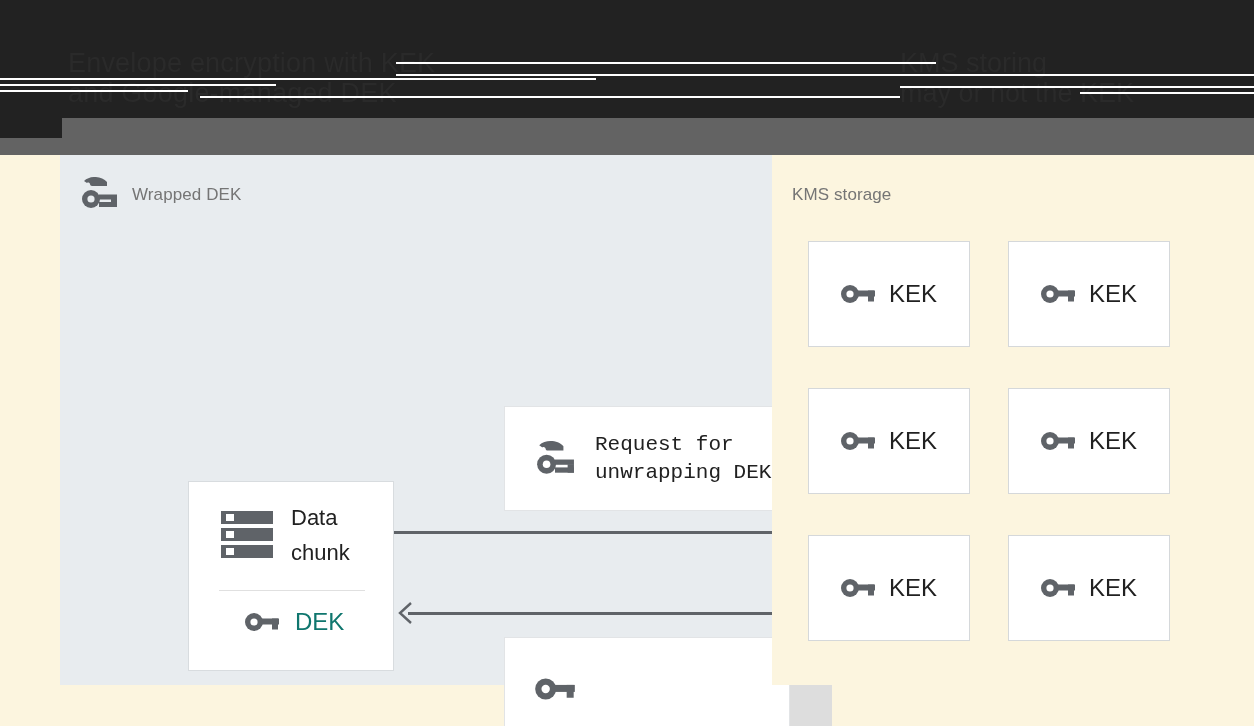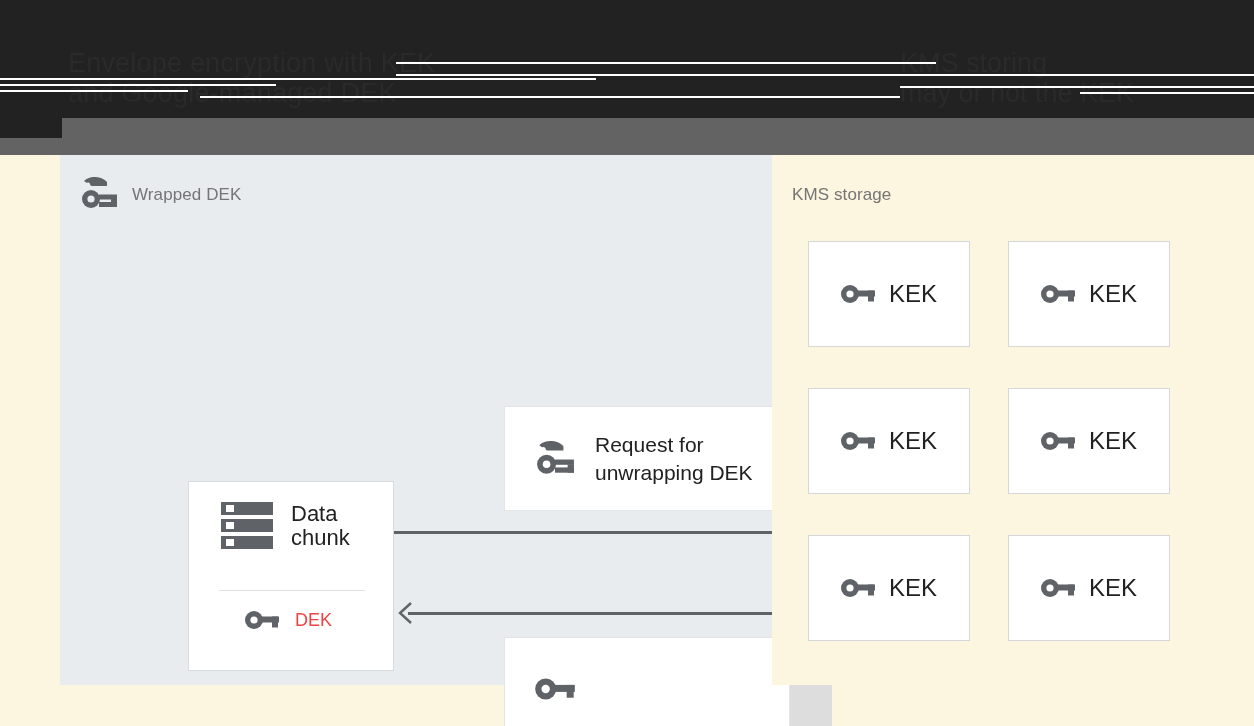--- a/index.html
+++ b/index.html
@@ -66,42 +66,42 @@
   
   .data-card {
     position: absolute; left: 128px; top: 326px; width: 206px; height: 190px;
     background: #ffffff; border: 1px solid #d8dcdf;
   }
   .data-card-top {
     position: absolute; left: 0; top: 18px; width: 100%;
     display: flex; align-items: center; padding-left: 30px; gap: 16px;
   }
   .data-card-label {
-    font-size: 22px; line-height: 24px; color: #212121; white-space: pre-line;
+    font-size: 22px; line-height: 35px; color: #212121; white-space: pre-line;
   }
   .data-divider {
     position: absolute; left: 30px; top: 108px; width: 146px; height: 1px;
     background: #e0e0e0;
   }
   .data-card-bottom {
     position: absolute; left: 0; top: 126px; width: 100%;
     display: flex; align-items: center; padding-left: 56px; gap: 16px;
   }
-  .dek-label { font-size: 18px; color: #ef4444; text-align: right; }
+  .dek-label { font-size: 24px; color: #0f766e; text-align: right; }
 
   
   .msg-shadow {
     position: absolute; background: #DDDDDD;
   }
   .msg-card {
     position: absolute; background: #ffffff; border: 1px solid #e2e4e6;
     display: flex; align-items: center; padding-left: 30px; gap: 20px;
   }
   .msg-label {
-    font-size: 21px; line-height: 28px; color: #212121; white-space: pre-line;
+    font-size: 21px; line-height: 28px; color: #212121; white-space: pre-line; font-family: Liberation Mono, monospace;
   }
   .msg-card.req { left: 444px; top: 251px; width: 286px; height: 105px; }
   .msg-shadow.req { left: 730px; top: 251px; width: 42px; height: 105px; }
   .msg-card.ret { left: 444px; top: 482px; width: 286px; height: 104px; }
   .msg-shadow.ret { left: 730px; top: 482px; width: 42px; height: 104px; }
 
   
   .arrow-line { position: absolute; background: #5f6368; height: 3px; }
   .arrow-right-line { left: 334px; top: 376px; width: 438px; }
   .arrow-left-line  { left: 348px; top: 457px; width: 424px; }

